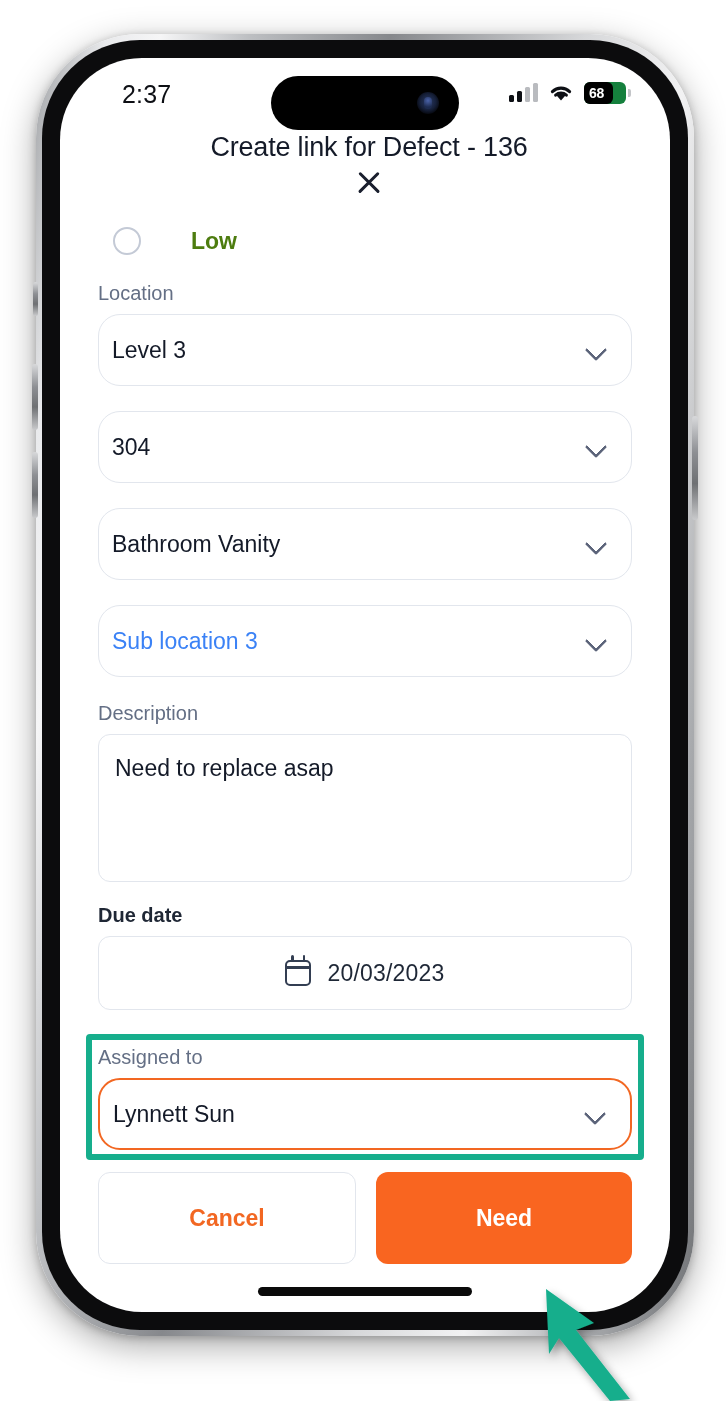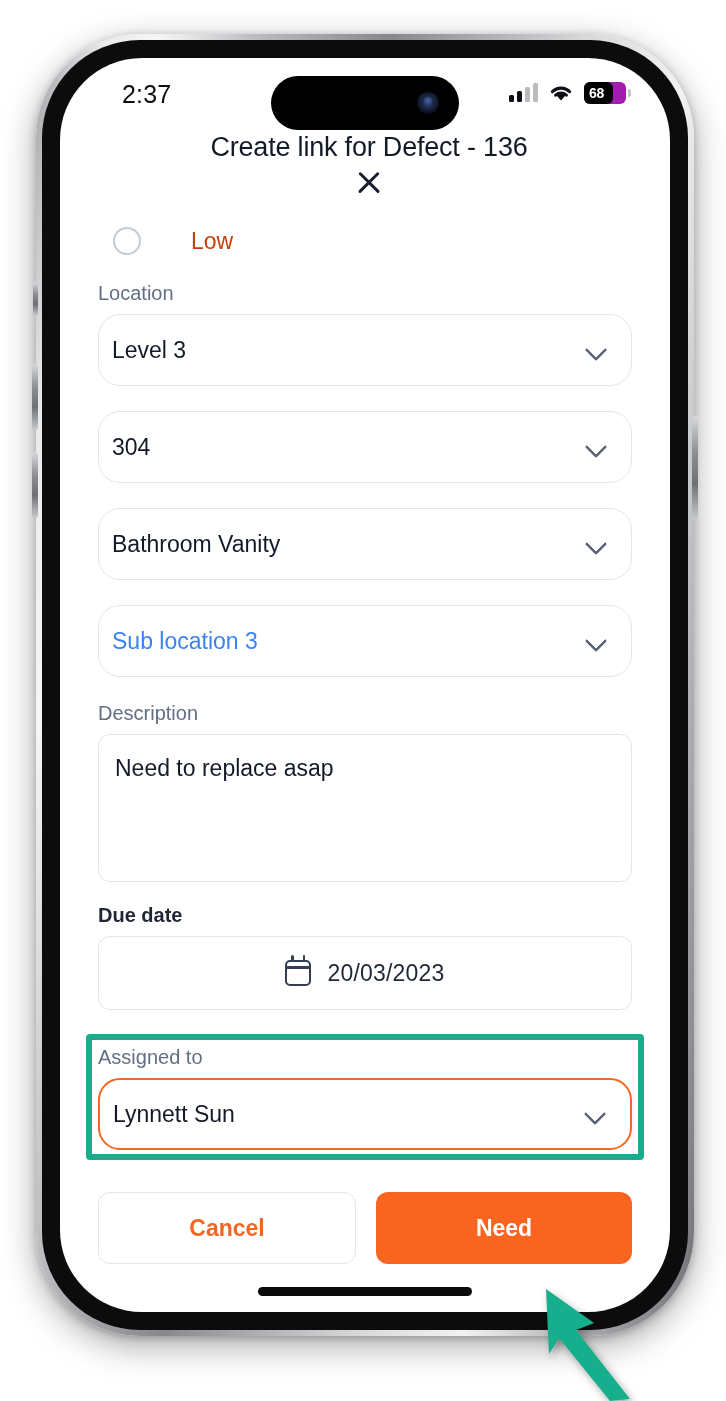--- a/index.html
+++ b/index.html
@@ -116,21 +116,21 @@
   .sig-bars i { display: block; width: 5px; border-radius: 1.5px; background: #0d0f14; }
   .sig-bars i:nth-child(1){ height: 7px; }
   .sig-bars i:nth-child(2){ height: 11px; }
   .sig-bars i:nth-child(3){ height: 15px; background: #b9bbbf; }
   .sig-bars i:nth-child(4){ height: 19px; background: #b9bbbf; }
   .battery {
     position: relative;
     width: 42px;
     height: 22px;
     border-radius: 6px;
-    background: #a21caf;
+    background: #15803d;
     display: flex;
     align-items: center;
   }
   .battery .fill {
     position: absolute;
     left: 0; top: 0; bottom: 0;
     width: 68%;
     border-radius: 6px;
     background: #000000;
   }
@@ -208,22 +208,22 @@
     border-radius: 50%;
     border: 2.4px solid #c4cad6;
     background: #fff;
     box-sizing: border-box;
     flex: none;
     cursor: pointer;
   }
   .radio-label {
     margin-left: 50px;
     font-size: 23px;
-    color: #c2410c;
-    font-weight: normal;
+    color: #4d7c0f;
+    font-weight: bold;
   }
 
   .field-label {
     font-size: 20px;
     color: #646f85;
     margin-bottom: 9px;
   }
   .field-label.strong {
     color: #1f2735;
     font-weight: bold;
@@ -348,21 +348,21 @@
     left: 0;
     bottom: 48px;
     width: 100%;
     padding: 0 38px;
     box-sizing: border-box;
     display: flex;
     gap: 20px;
   }
   .btn {
     flex: 1;
-    height: 72px;
+    height: 92px;
     border-radius: 12px;
     display: flex;
     align-items: center;
     justify-content: center;
     font-size: 23px;
     font-weight: bold;
     cursor: pointer;
     box-sizing: border-box;
   }
   .btn-cancel {

